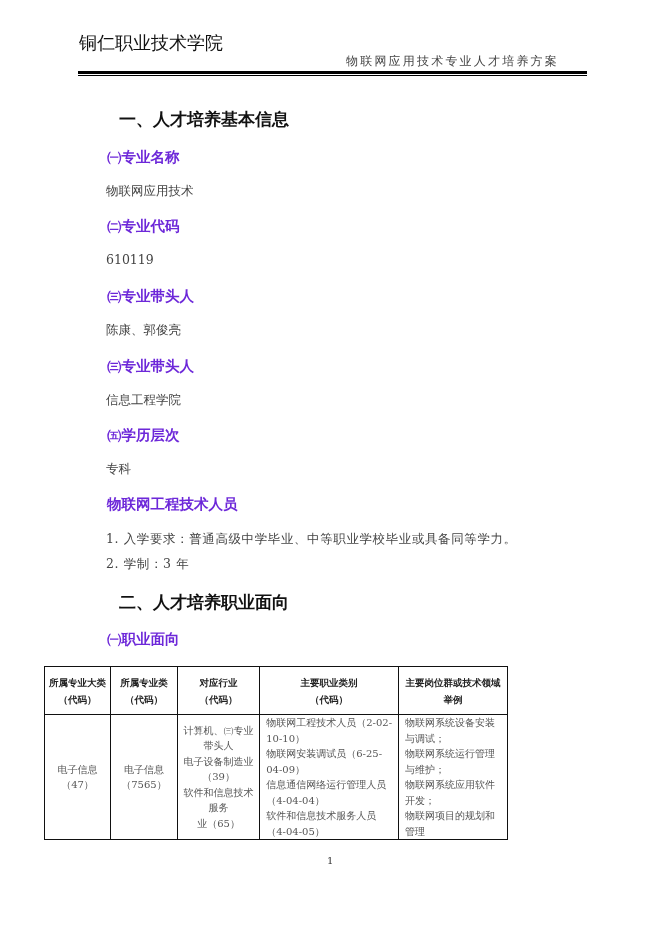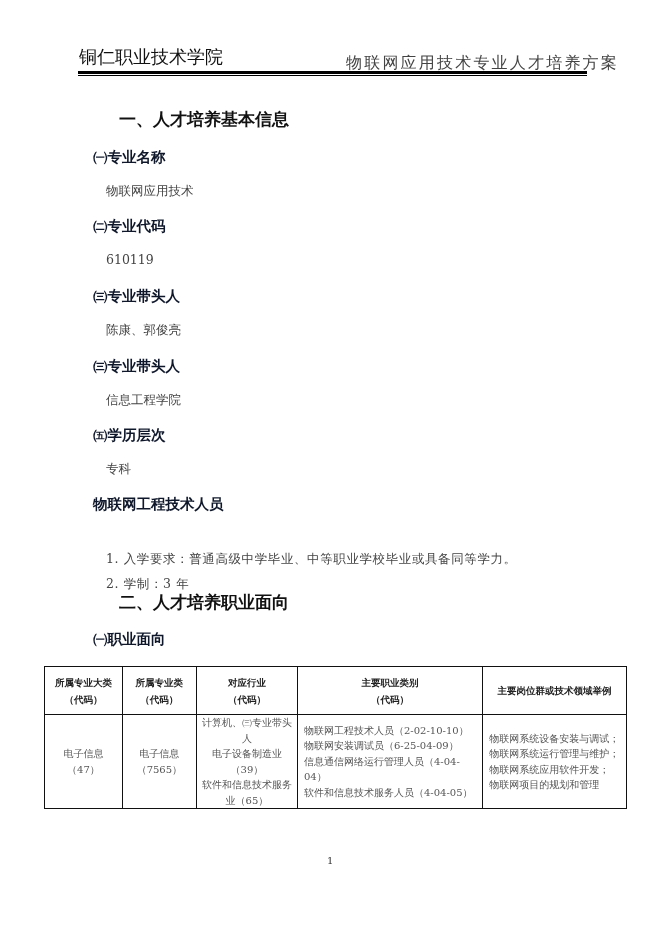--- a/index.html
+++ b/index.html
@@ -1,31 +1,31 @@
 <!DOCTYPE html>
 <html><head>
 <meta charset="utf-8">
 <style>
   html, body { margin: 0; padding: 0; background: #ffffff; }
   body { width: 662px; height: 936px; position: relative; overflow: hidden;
          font-family: "DejaVu Serif", "Liberation Serif", serif; color: #222; }
-  .hdr-left { position: absolute; left: 79px; top: 45px; font-family: Liberation Serif, serif;
+  .hdr-left { position: absolute; left: 79px; top: 31px; font-family: Liberation Serif, serif;
               font-size: 18px; color: #111; letter-spacing: 0px; }
-  .hdr-right { position: absolute; left: 346px; top: 53px; font-size: 16px; color: #444; letter-spacing: 2.2px; }
+  .hdr-right { position: absolute; left: 346px; top: 53px; font-size: 12px; color: #444; letter-spacing: 2.2px; }
   .rule-thick { position: absolute; left: 78px; top: 71px; width: 509px; height: 3px; background: #000; }
   .rule-thin { position: absolute; left: 78px; top: 75px; width: 509px; height: 1px; background: #000; }
 
   .h1 { position: absolute; left: 113px; font-family: "DejaVu Sans", "Liberation Sans", sans-serif;
         font-weight: bold; font-size: 17px; color: #111; margin-left: 6px; }
-  .h2 { position: absolute; left: 93px; font-family: "DejaVu Sans", "Liberation Sans", sans-serif;
-        font-weight: bold; font-size: 14.5px; color: #0f172a; }
+  .h2 { position: absolute; left: 107px; font-family: "DejaVu Sans", "Liberation Sans", sans-serif;
+        font-weight: bold; font-size: 14.5px; color: #6d28d9; }
   .p  { position: absolute; left: 106px; font-size: 12.5px; color: #444; }
-  .p.wide { letter-spacing: 0.6px; margin-top: 20px; }
+  .p.wide { letter-spacing: 0.6px; }
 
-  table.occ { position: absolute; left: 44px; top: 666px; width: 583px; border-collapse: collapse;
+  table.occ { position: absolute; left: 44px; top: 666px; width: 464px; border-collapse: collapse;
               font-size: 10px; color: #555; }
   table.occ td, table.occ th { border: 1px solid #111; text-align: center; vertical-align: middle; padding: 0 3px; }
   table.occ th { font-weight: bold; color: #222; height: 47px; font-size: 9.5px; line-height: 17px; }
   table.occ td { height: 84px; line-height: 15.5px; }
   table.occ td.left { text-align: left; padding-left: 6px; }
   .pagenum { position: absolute; left: 327px; top: 855px; font-size: 10px; color: #333; }
 </style>
 </head>
 <body>
 

